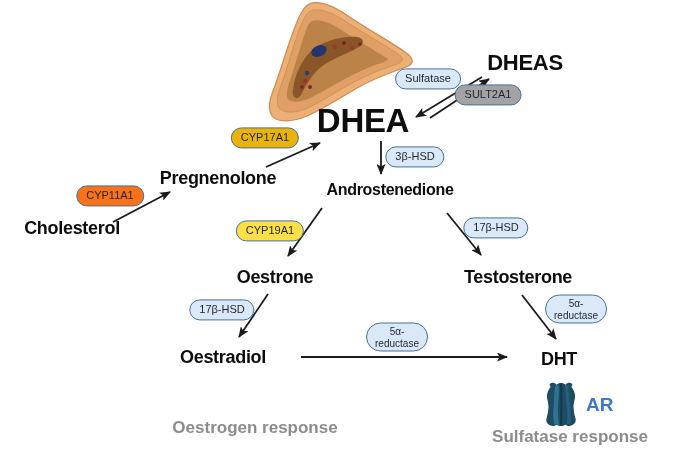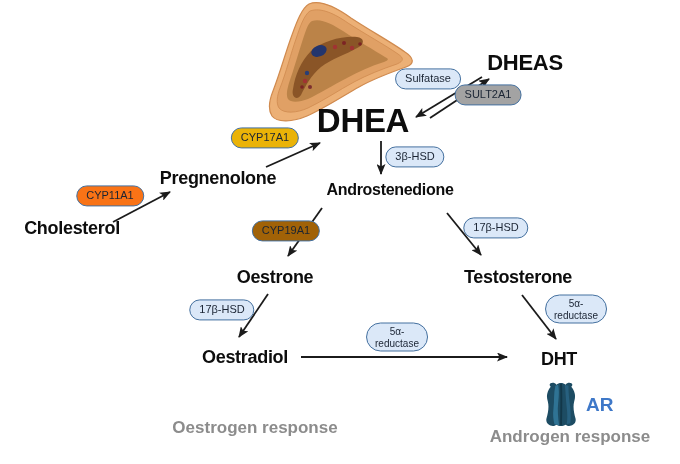--- a/index.html
+++ b/index.html
@@ -93,47 +93,47 @@
                C22,47.5 18,47.5 15,45.5 C11,49 3,45 4.5,39 C6,33 7.5,27 6,21
                C4,15 5,10 9,5 Z" fill="#1d4c63"></path>
       <path d="M14,4 C12,12 13,20 12,28 C11,35 12,41 13,45 L18,46
                C17,38 16,30 17,22 C18,14 18,8 17,3 Z" fill="#2f7394"></path>
       <path d="M24,3 C25,10 25,18 26,26 C27,34 27,40 26,45 L30,44
                C31,36 30,28 29,20 C28,12 28,6 28,4 Z" fill="#27607f"></path>
       <path d="M20,2 C20.5,12 20.5,24 20,46" stroke="#123749" stroke-width="2" fill="none"></path>
     </svg>
     <span class="receptor-label">AR</span>
   </div>
-  <div class="response" id="response-ar">Androgen response</div>
+  <div class="response" id="response-ar">Sulfatase response</div>
 
 <div class="hormone" style="left: 72px; top: 228px; font-size: 18px; color: rgb(13, 13, 13);">Cholesterol</div>
     <div class="hormone" style="left: 218px; top: 178px; font-size: 18px; color: rgb(13, 13, 13);">Pregnenolone</div>
     <div class="hormone" style="left: 363px; top: 121px; font-size: 33px; color: rgb(13, 13, 13);">DHEA</div>
     <div class="hormone" style="left: 525px; top: 63px; font-size: 22px; color: rgb(13, 13, 13);">DHEAS</div>
     <div class="hormone" style="left: 390px; top: 190px; font-size: 16px; color: rgb(13, 13, 13);">Androstenedione</div>
     <div class="hormone" style="left: 275px; top: 277px; font-size: 18px; color: rgb(13, 13, 13);">Oestrone</div>
     <div class="hormone" style="left: 518px; top: 277px; font-size: 18px; color: rgb(13, 13, 13);">Testosterone</div>
-    <div class="hormone" style="left: 223px; top: 357px; font-size: 18px; color: rgb(13, 13, 13); margin-left: 22px;">Oestradiol</div>
+    <div class="hormone" style="left: 223px; top: 357px; font-size: 18px; color: rgb(13, 13, 13);">Oestradiol</div>
     <div class="hormone" style="left: 559px; top: 359px; font-size: 18px; color: rgb(13, 13, 13);">DHT</div>
     <div class="pill" style="left: 110px; top: 196px; background: #f97316; border-color: rgb(68, 112, 159); color: rgb(26, 36, 51);">
       <div>CYP11A1</div>
     </div>
     <div class="pill" style="left: 265px; top: 138px; background: #eab308; border-color: rgb(68, 112, 159); color: rgb(26, 36, 51);">
       <div>CYP17A1</div>
     </div>
     <div class="pill" style="left: 428px; top: 79px; background: rgb(219, 232, 248); border-color: rgb(68, 112, 159); color: rgb(26, 36, 51);">
       <div>Sulfatase</div>
     </div>
     <div class="pill" style="left: 488px; top: 95px; background: #a3a3a3; border-color: rgb(68, 112, 159); color: rgb(26, 36, 51);">
       <div>SULT2A1</div>
     </div>
     <div class="pill" style="left: 415px; top: 157px; background: rgb(219, 232, 248); border-color: rgb(68, 112, 159); color: rgb(26, 36, 51);">
       <div>3β-HSD</div>
     </div>
-    <div class="pill" style="left: 286px; top: 231px; background: #a16207; border-color: rgb(68, 112, 159); color: rgb(26, 36, 51);">
+    <div class="pill" style="left: 270px; top: 231px; background: #fde047; border-color: rgb(68, 112, 159); color: rgb(26, 36, 51);">
       <div>CYP19A1</div>
     </div>
     <div class="pill" style="left: 496px; top: 228px; background: rgb(219, 232, 248); border-color: rgb(68, 112, 159); color: rgb(26, 36, 51);">
       <div>17β-HSD</div>
     </div>
     <div class="pill" style="left: 222px; top: 310px; background: rgb(219, 232, 248); border-color: rgb(68, 112, 159); color: rgb(26, 36, 51);">
       <div>17β-HSD</div>
     </div>
     <div class="pill two-line" style="left: 397px; top: 337px; background: rgb(219, 232, 248); border-color: rgb(68, 112, 159); color: rgb(26, 36, 51);">
       <div>5α-</div>

